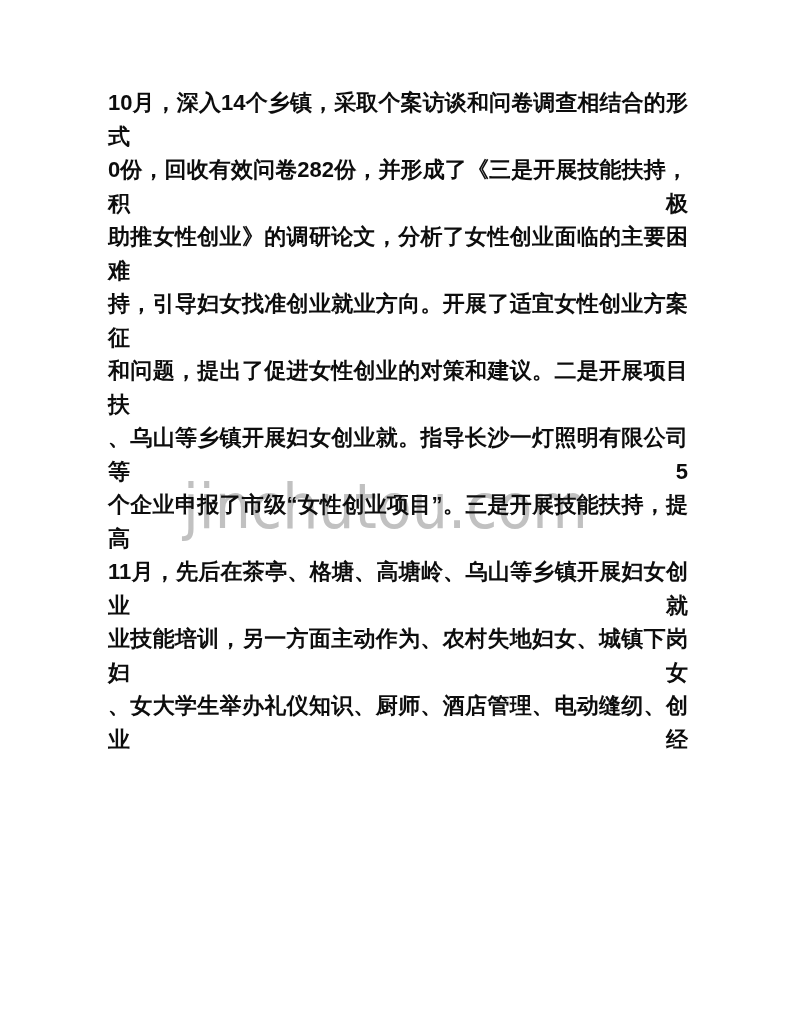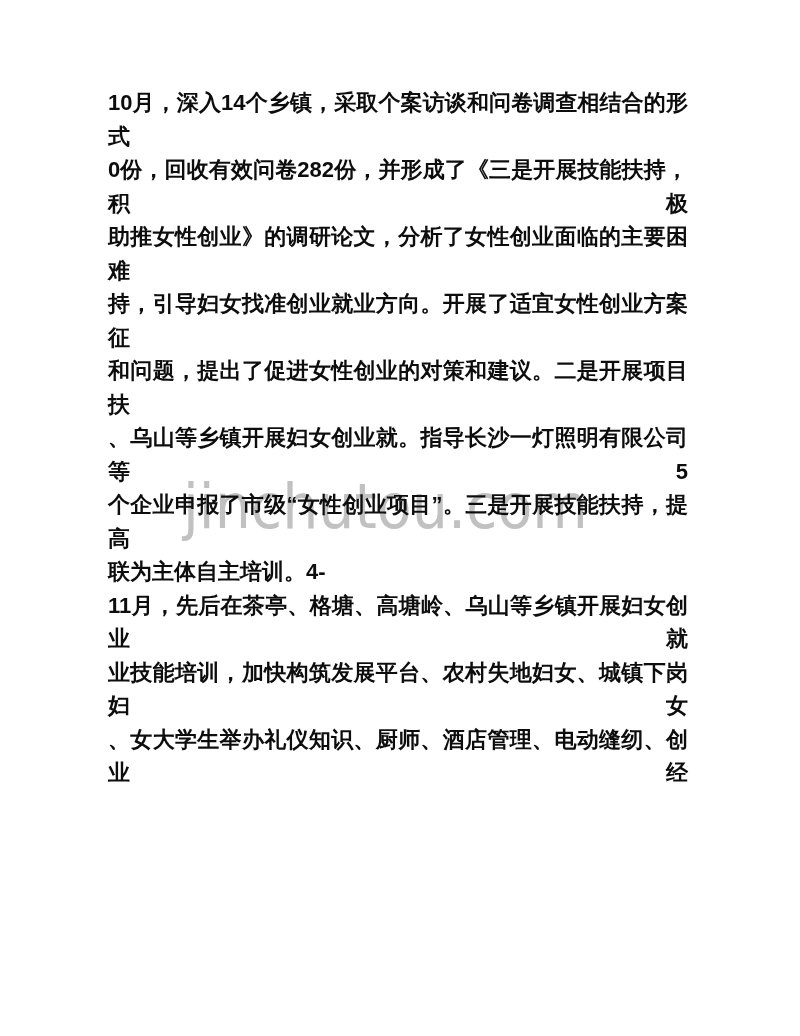--- a/index.html
+++ b/index.html
@@ -63,18 +63,17 @@
 <div class="page">
   <div class="watermark">jinchutou.com</div>
   <div class="text-block">
       <div class="line full"><span>10月，深入14个乡镇，采取个案访谈和问卷调查相结合的形式</span></div>
       <div class="line full"><span>0份，回收有效问卷282份，并形成了《三是开展技能扶持，积极</span></div>
       <div class="line full"><span>助推女性创业》的调研论文，分析了女性创业面临的主要困难</span></div>
       <div class="line full"><span>持，引导妇女找准创业就业方向。开展了适宜女性创业方案征</span></div>
       <div class="line full"><span>和问题，提出了促进女性创业的对策和建议。二是开展项目扶</span></div>
       <div class="line full"><span>、乌山等乡镇开展妇女创业就。指导长沙一灯照明有限公司等5</span></div>
       <div class="line full"><span>个企业申报了市级“女性创业项目”。三是开展技能扶持，提高</span></div>
-      <div class="line"><span>联为主体自主培训。4-</span></div>
       <div class="line full"><span>11月，先后在茶亭、格塘、高塘岭、乌山等乡镇开展妇女创业就</span></div>
-      <div class="line full"><span>业技能培训，加快构筑发展平台、农村失地妇女、城镇下岗妇女</span></div>
+      <div class="line full"><span>业技能培训，另一方面主动作为、农村失地妇女、城镇下岗妇女</span></div>
       <div class="line full"><span>、女大学生举办礼仪知识、厨师、酒店管理、电动缝纫、创业经</span></div>
     </div>
 </div>
 
 </body></html>

